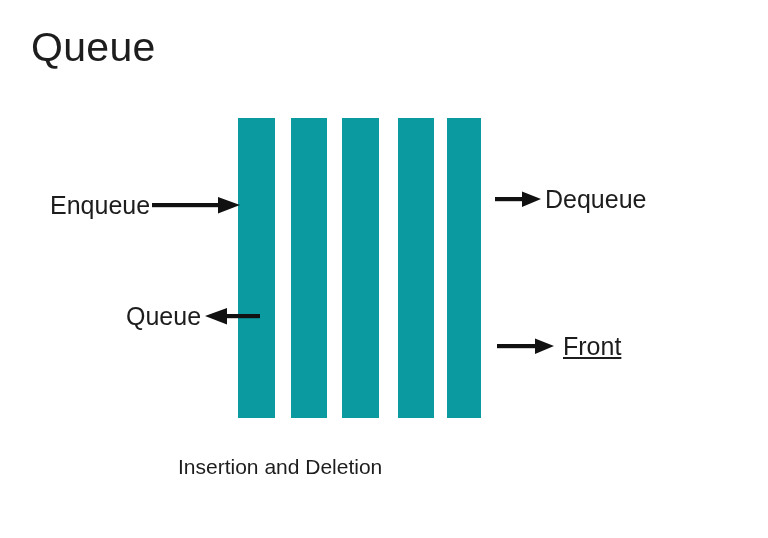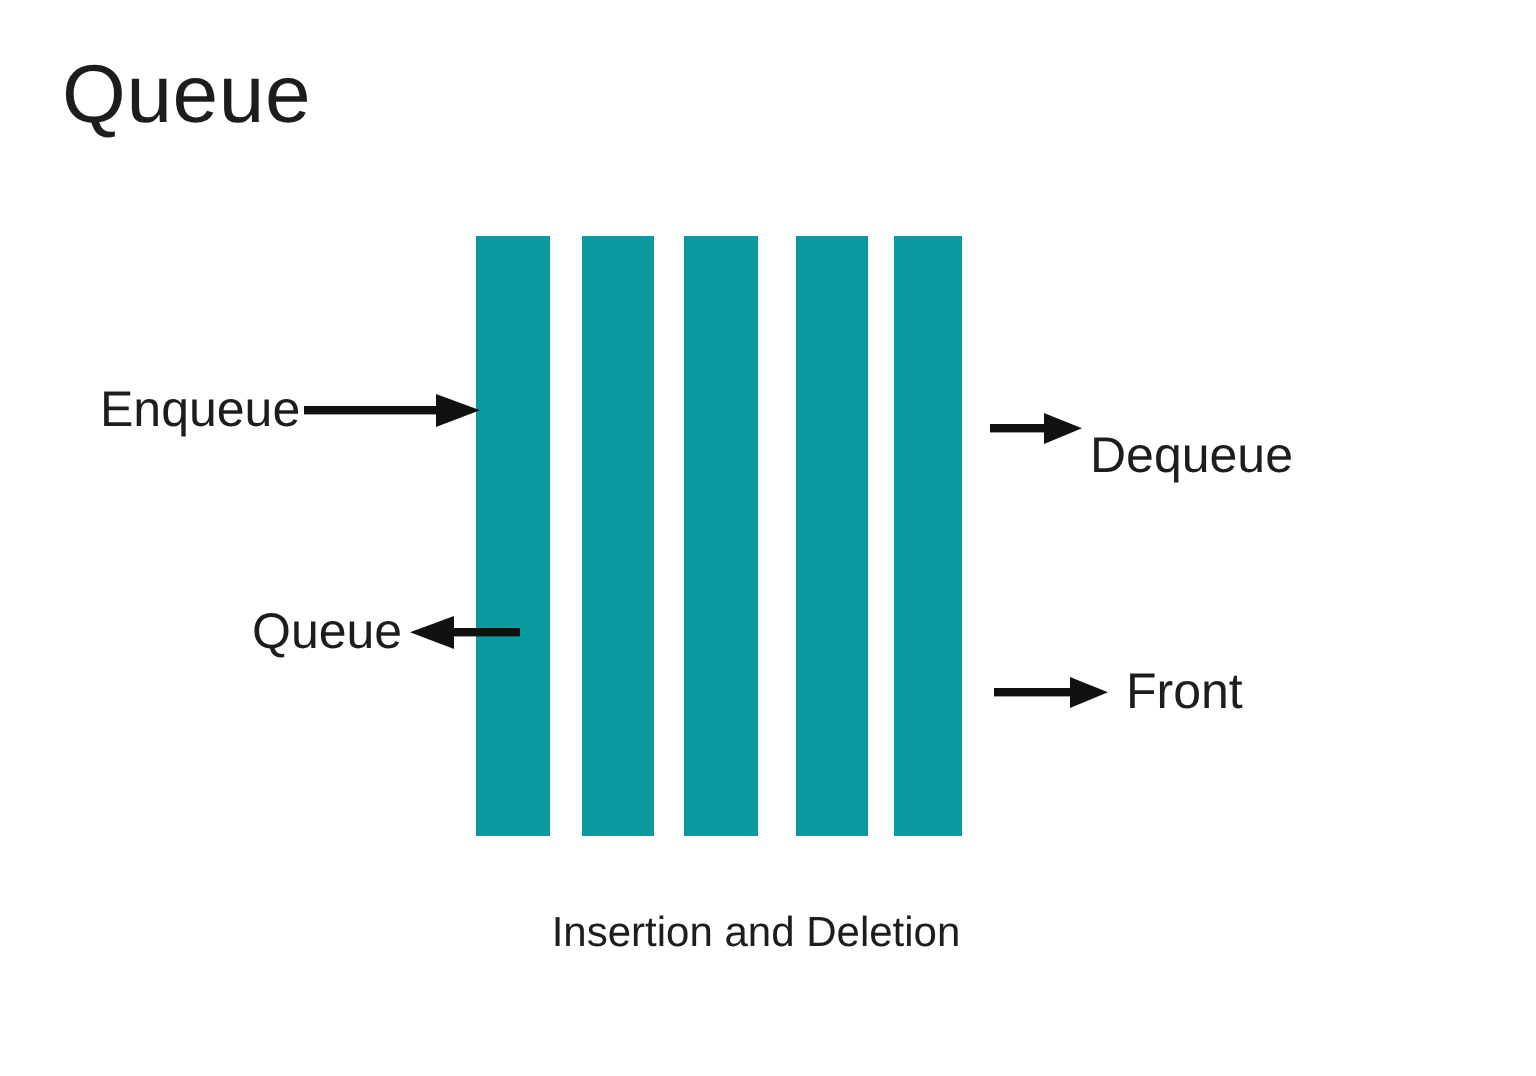--- a/index.html
+++ b/index.html
@@ -60,37 +60,37 @@
   .arrow-svg {
     display: block;
   }
 
   
   .g-enqueue { left: 50px;  top: 192px; align-items: flex-end; }
   .g-enqueue .arrow-svg { margin-left: 2px; }
 
   
   .g-dequeue { left: 495px; top: 186px; }
-  .g-dequeue .arrow-label { margin-left: 4px; margin-top: 30px; }
+  .g-dequeue .arrow-label { margin-left: 4px; }
 
   
   .g-rear { left: 126px; top: 303px; }
   .g-rear .arrow-svg { margin-left: 3px; }
 
   
   .g-front { left: 497px; top: 333px; }
-  .g-front .arrow-label { margin-left: 9px; }
+  .g-front .arrow-label { margin-left: 9px; text-decoration: underline; }
 
   
   .caption {
     position: absolute;
     left: 178px;
     top: 452px;
     width: 400px;
-    text-align: center;
+    text-align: left;
     font-size: 21px;
     font-weight: 400;
     color: #1d1d1d;
     line-height: 1.42;
   }
   .caption-line { display: block; }
 </style>
 </head>
 <body>
 

